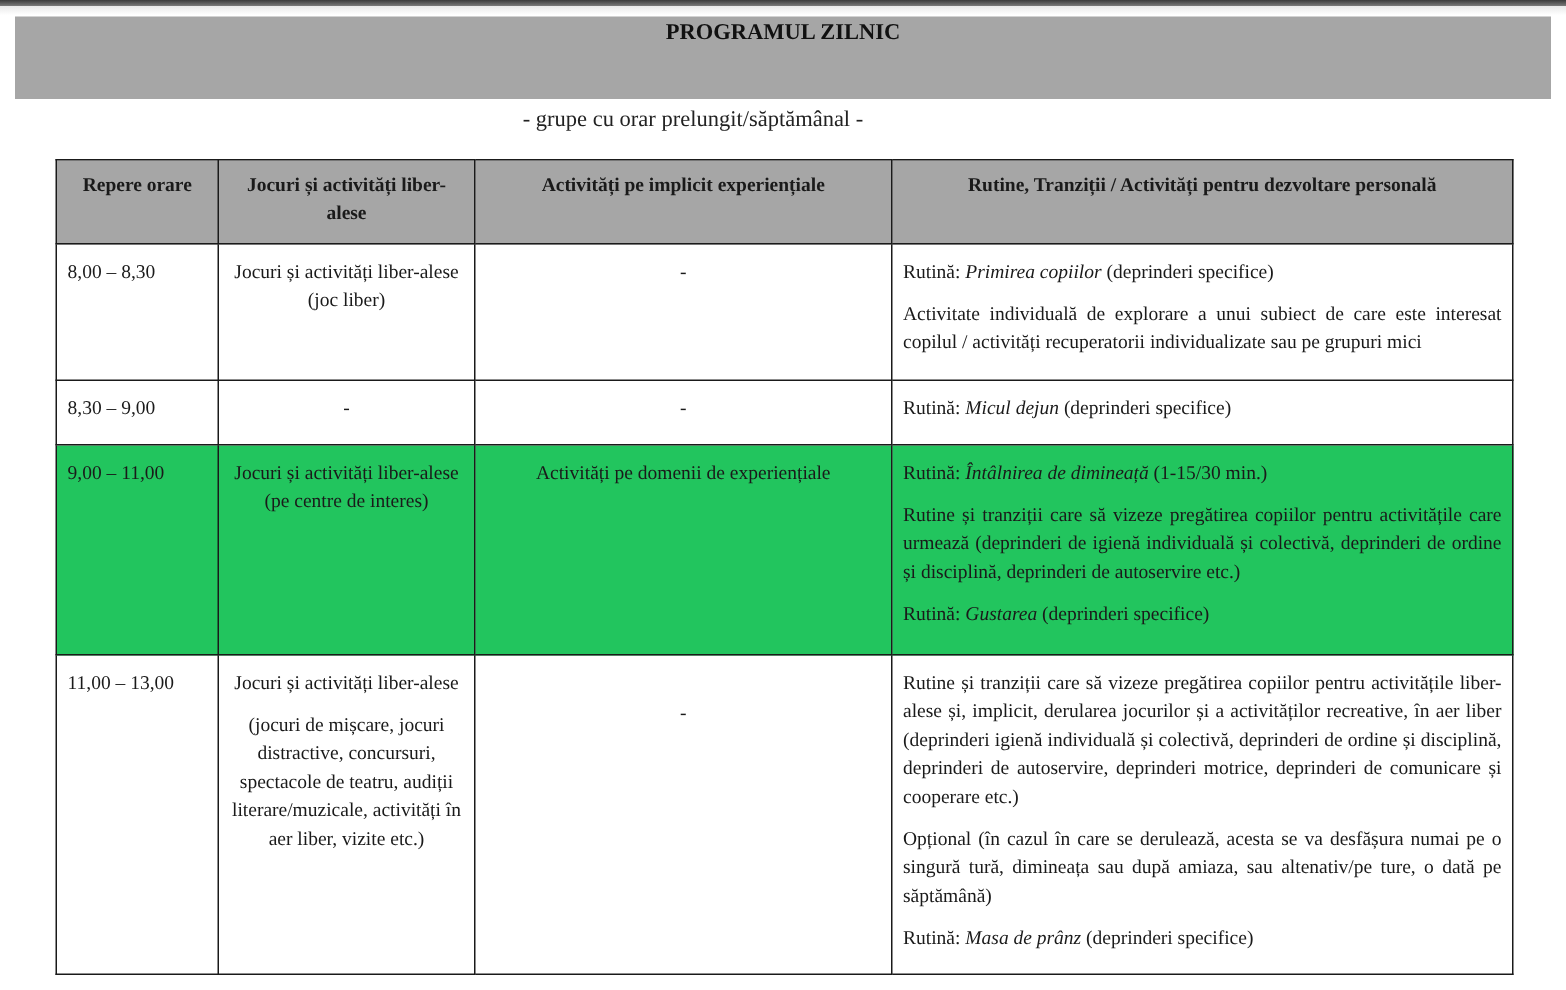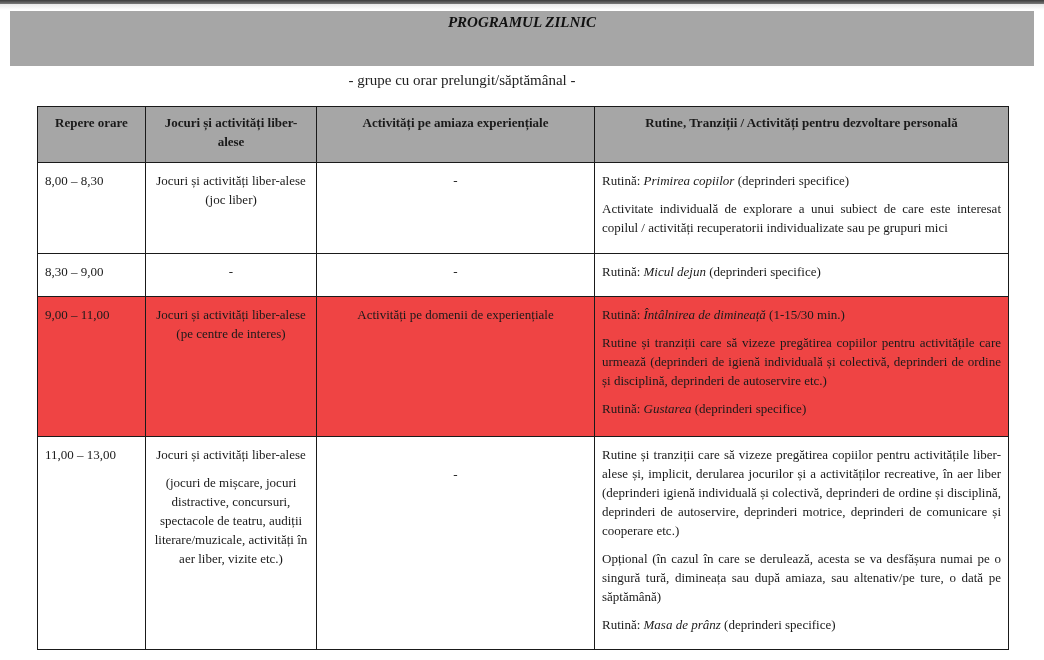--- a/index.html
+++ b/index.html
@@ -18,21 +18,21 @@
     position: absolute; left: 0; top: 4px; width: 1044px; height: 6px;
     background: linear-gradient(#e8e8e8, #ffffff);
   }
   .title-band {
     position: absolute; left: 10px; top: 11px; width: 1024px; height: 55px;
     background: #a6a6a6;
   }
   .title {
     position: absolute; left: 0; top: 0; width: 100%;
     text-align: center; font-weight: bold; font-size: 15px;
-    line-height: 20px; padding-top: 1px; color: #111; font-style: italic;
+    line-height: 20px; padding-top: 1px; color: #111;
   }
   .subtitle {
     position: absolute; left: 0; top: 70px; width: 924px;
     text-align: center; font-size: 15px; line-height: 20px; color: #222;
   }
   table.schedule {
     position: absolute; left: 37px; top: 106px;
     width: 971px;
     border-collapse: collapse;
     table-layout: fixed;
@@ -48,21 +48,21 @@
     background: #a6a6a6;
     font-weight: bold;
     text-align: center;
     padding-top: 6px;
     height: 43px;
   }
   col.c1 { width: 108px; }
   col.c2 { width: 171px; }
   col.c3 { width: 278px; }
   col.c4 { width: 414px; }
-  tr.shaded td { background: #ef4444; margin-left: 34px; }
+  tr.shaded td { background: #22c55e; margin-left: 34px; }
   td.center { text-align: center; }
   td.time { padding-left: 8px; }
   td.rut { text-align: justify; padding-right: 8px; }
   p { margin: 0 0 9px 0; }
   p:last-child { margin-bottom: 0; }
   .dash { display: block; text-align: center; }
   .mid-dash { display: block; text-align: center; padding-top: 20px; }
   i { font-style: italic; }
   tr.r1 td { height: 76px; }
   tr.r2 td { height: 28px; }
@@ -84,21 +84,21 @@
   <colgroup>
     <col class="c1">
       <col class="c2">
       <col class="c3">
       <col class="c4">
   </colgroup>
   <thead>
     <tr>
       <th>Repere orare</th>
       <th>Jocuri și activități liber-alese</th>
-      <th>Activități pe amiaza experiențiale</th>
+      <th>Activități pe implicit experiențiale</th>
       <th>Rutine, Tranziții / Activități pentru dezvoltare personală</th>
     </tr>
   </thead>
   <tbody>
 
     <tr class="r1">
       <td class="time">8,00 – 8,30</td>
       <td class="center">
         <p>Jocuri și activități liber-alese (joc liber)</p>
       </td>

